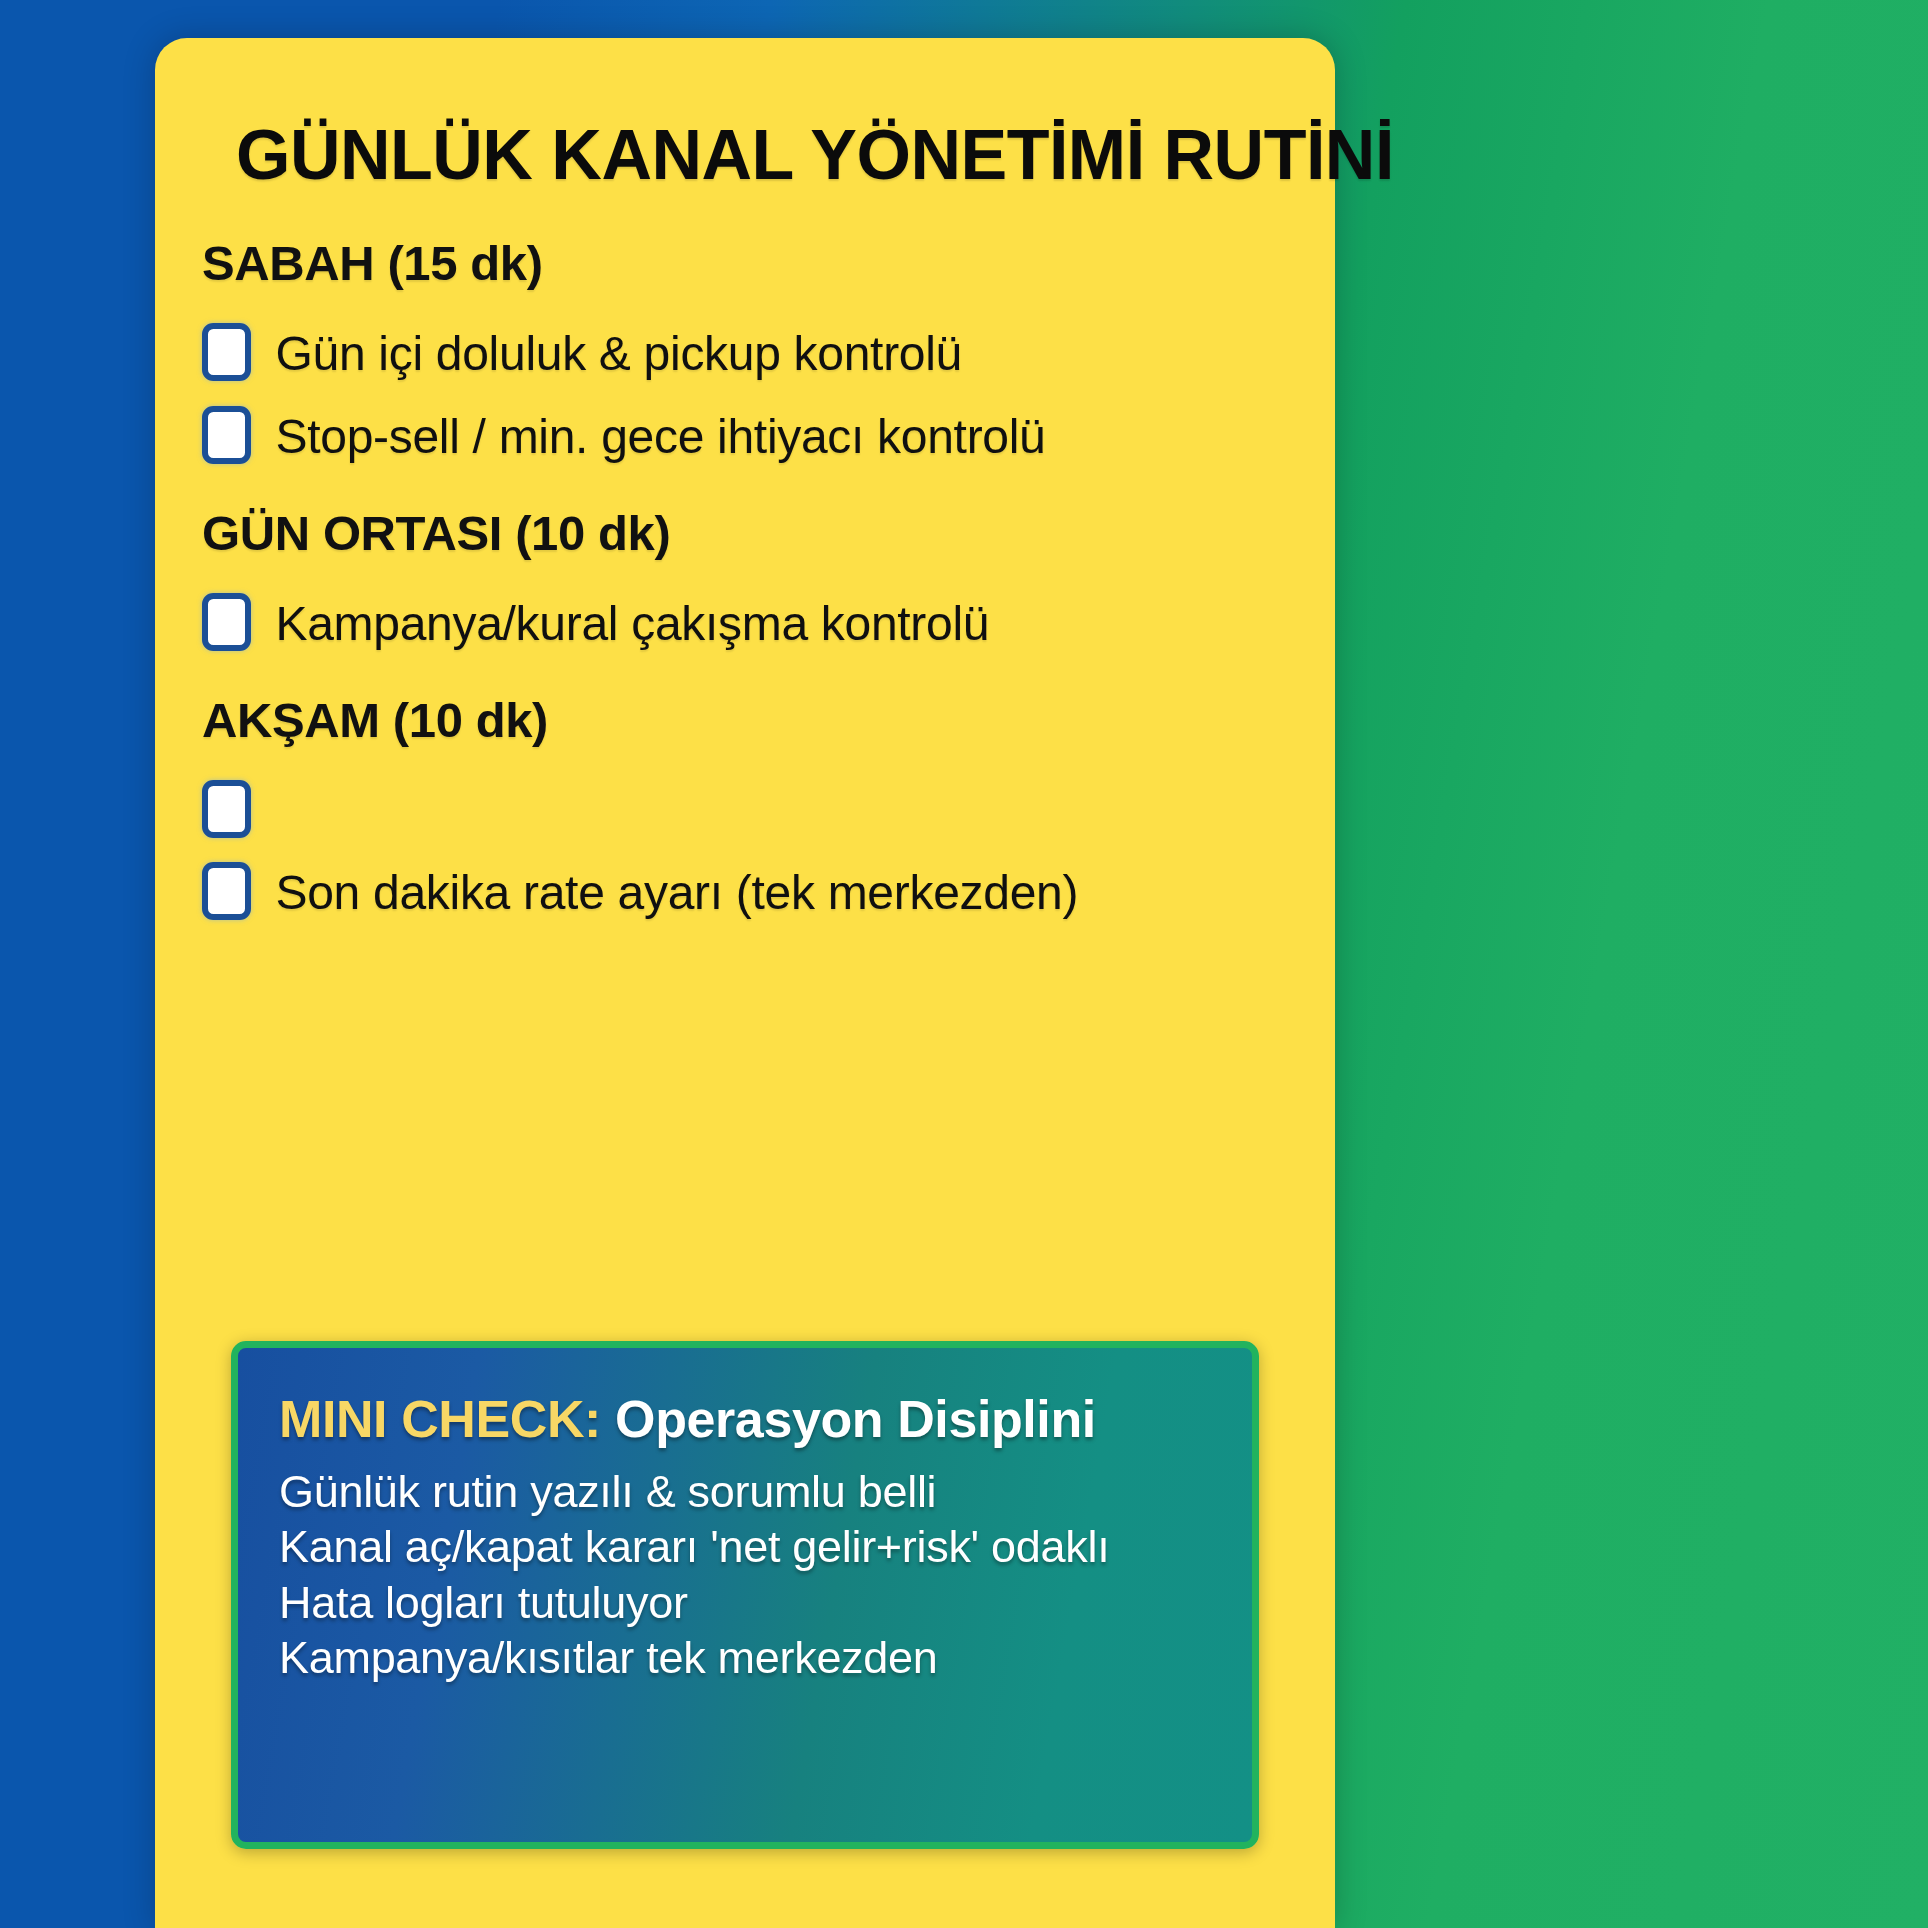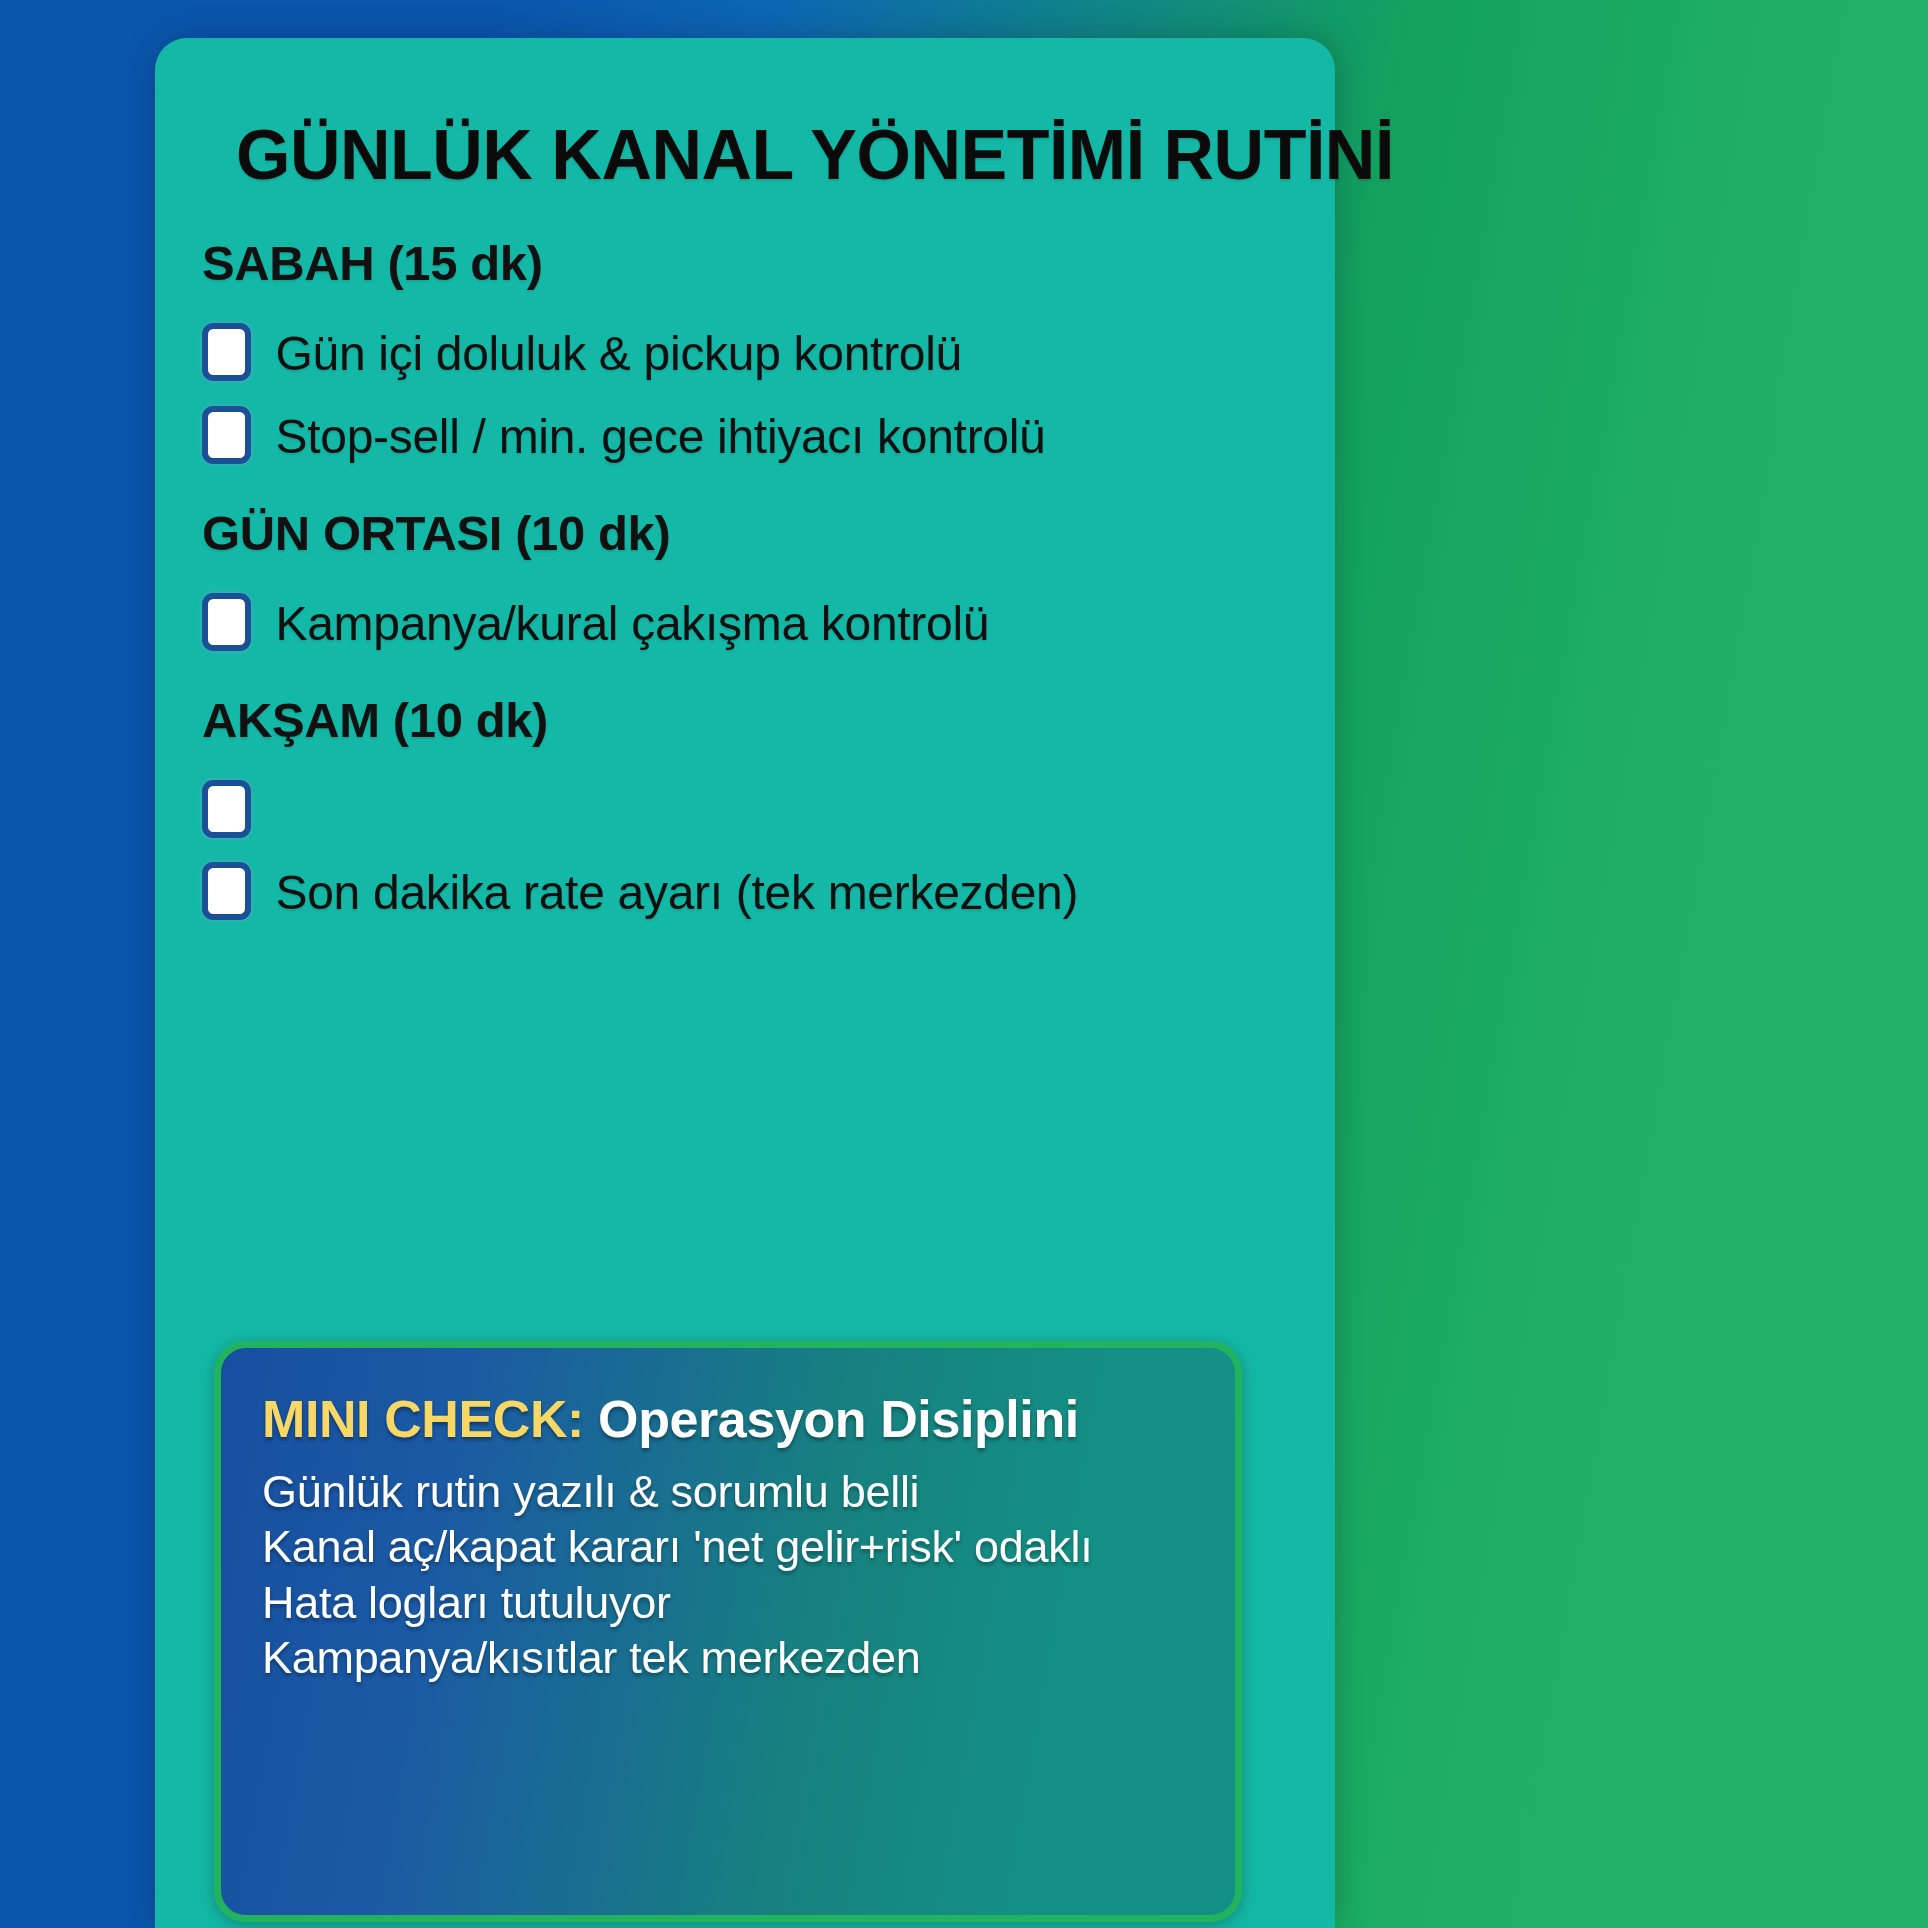--- a/index.html
+++ b/index.html
@@ -22,21 +22,21 @@
     overflow: hidden;
   }
 
   
   .card {
     position: absolute;
     left: 155px;
     top: 38px;
     width: 1180px;
     height: 1891px;
-    background: #14b8a6;
+    background: #fde047;
     border-radius: 32px 32px 0 0;
     box-shadow: 0 0 32px rgba(0,0,0,0.22);
     padding: 56px 47px 13px 47px;
   }
 
   .page-title {
     font-size: 70px;
     font-weight: bold;
     letter-spacing: -0.5px;
     color: #0b0b0b;
@@ -82,26 +82,26 @@
     color: #101010;
     margin-left: 24.5px;
     white-space: nowrap;
     letter-spacing: -0.3px;
     text-shadow: 0 1.9px 1.9px rgba(0,0,0,0.10);
   }
 
   
   .mini-check {
     position: absolute;
-    left: 214px;
+    left: 231px;
     top: 1341px;
     width: 1028px;
-    height: 581px;
+    height: 508px;
     border: 7.5px solid #22b35e;
-    border-radius: 32px;
+    border-radius: 15px;
     background: linear-gradient(100deg, #174fa0 0%, #1b5aa4 22%, #17817f 58%, #148f84 80%, #139086 100%);
     box-shadow: 0 3.8px 15px rgba(0,0,0,0.25);
     padding: 41px 38px 0 41px;
     overflow: hidden;
   }
 
   .mini-title {
     font-size: 52px;
     font-weight: bold;
     color: #ffffff;

